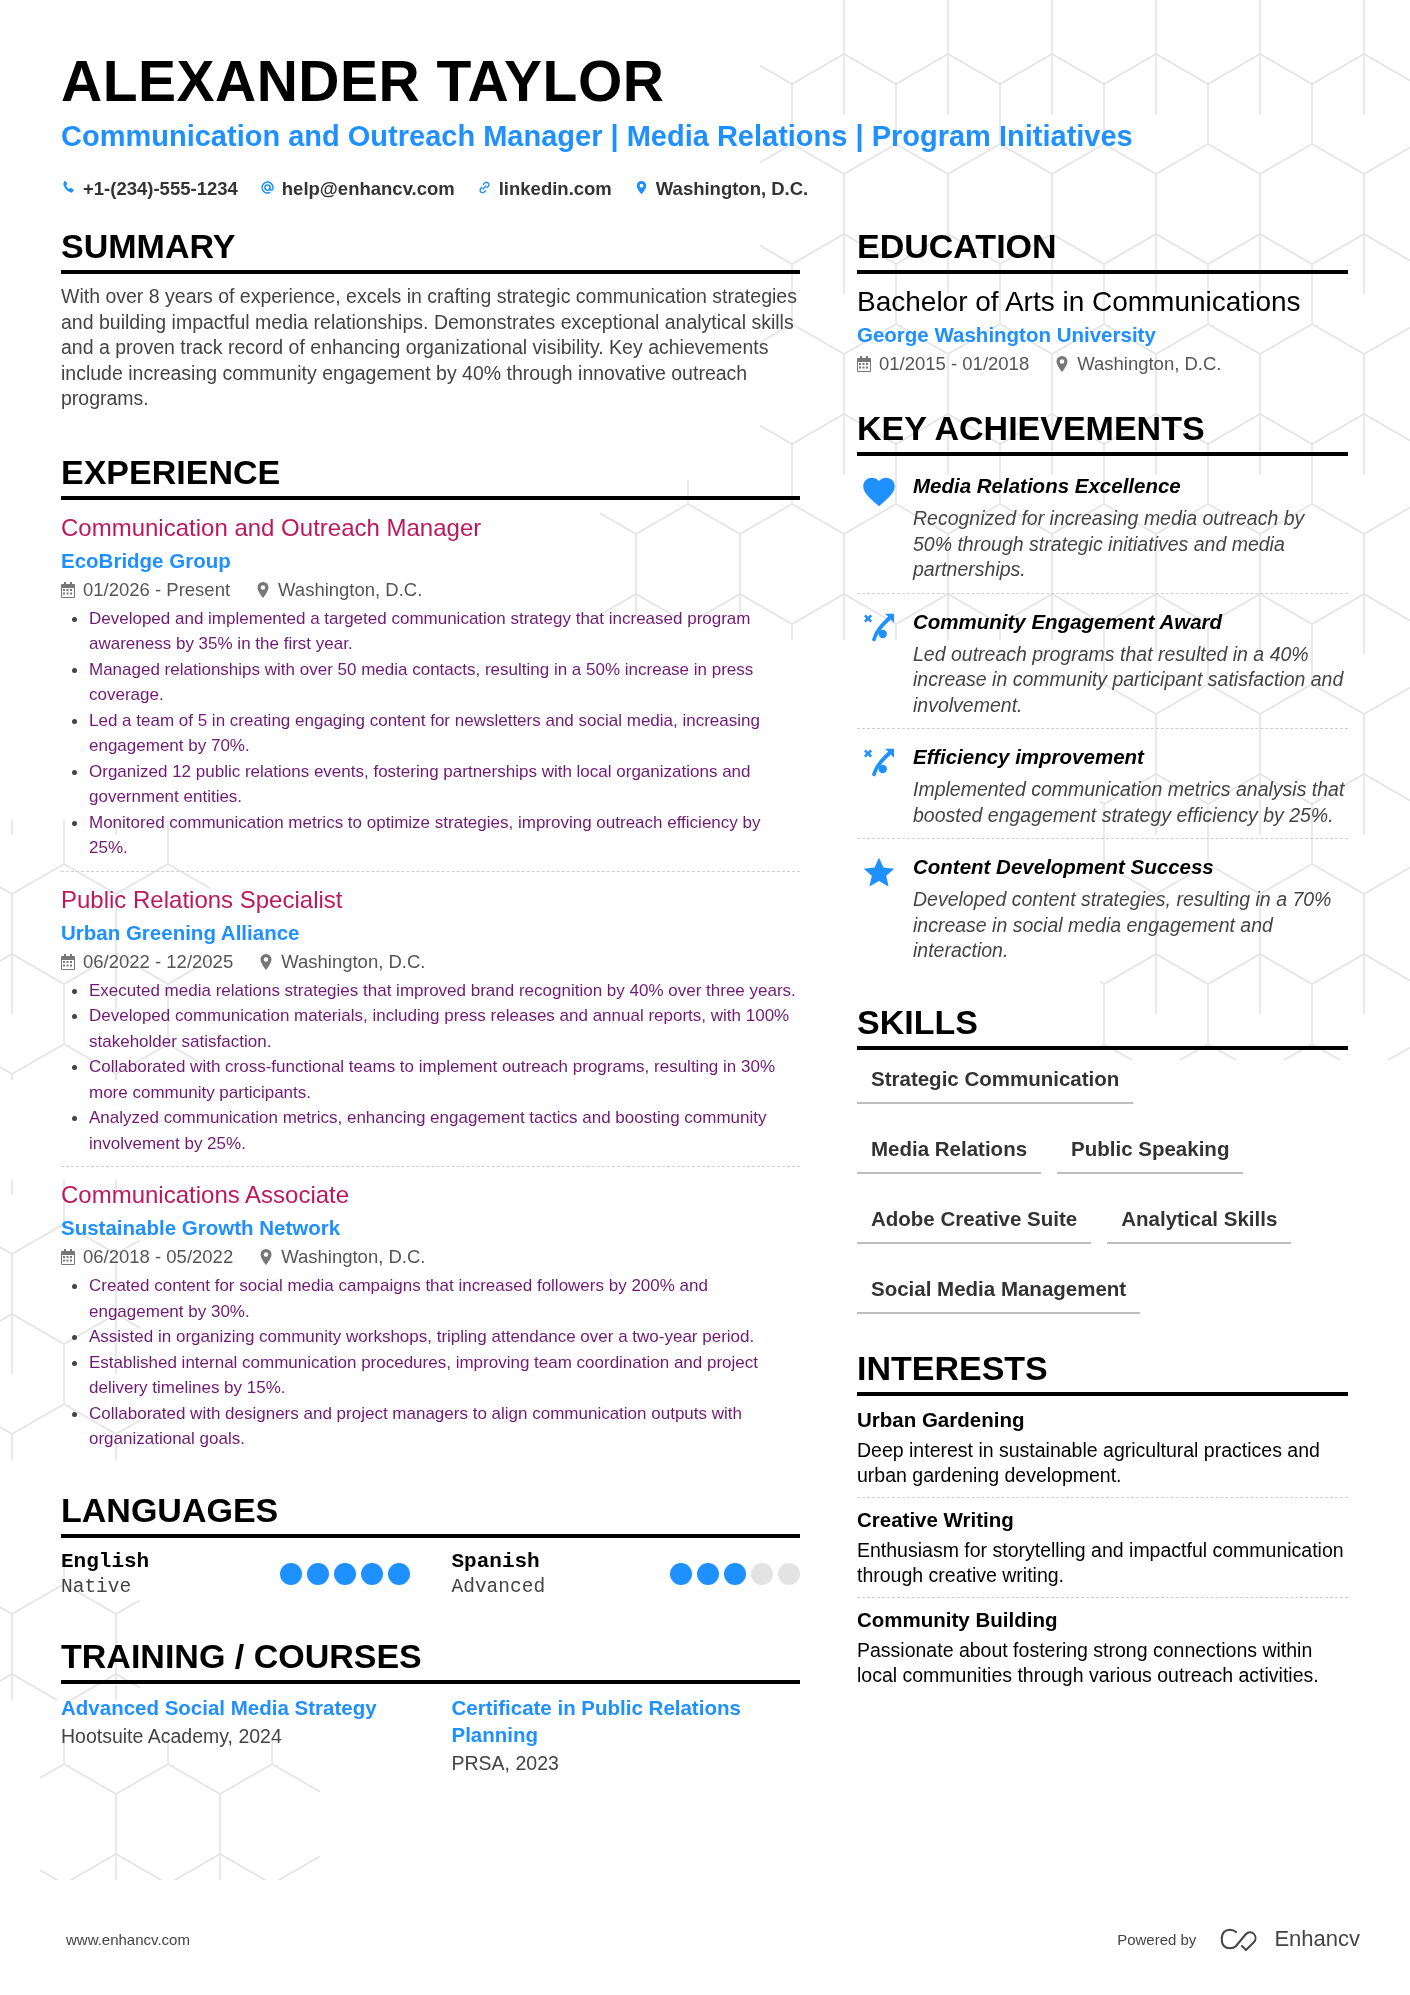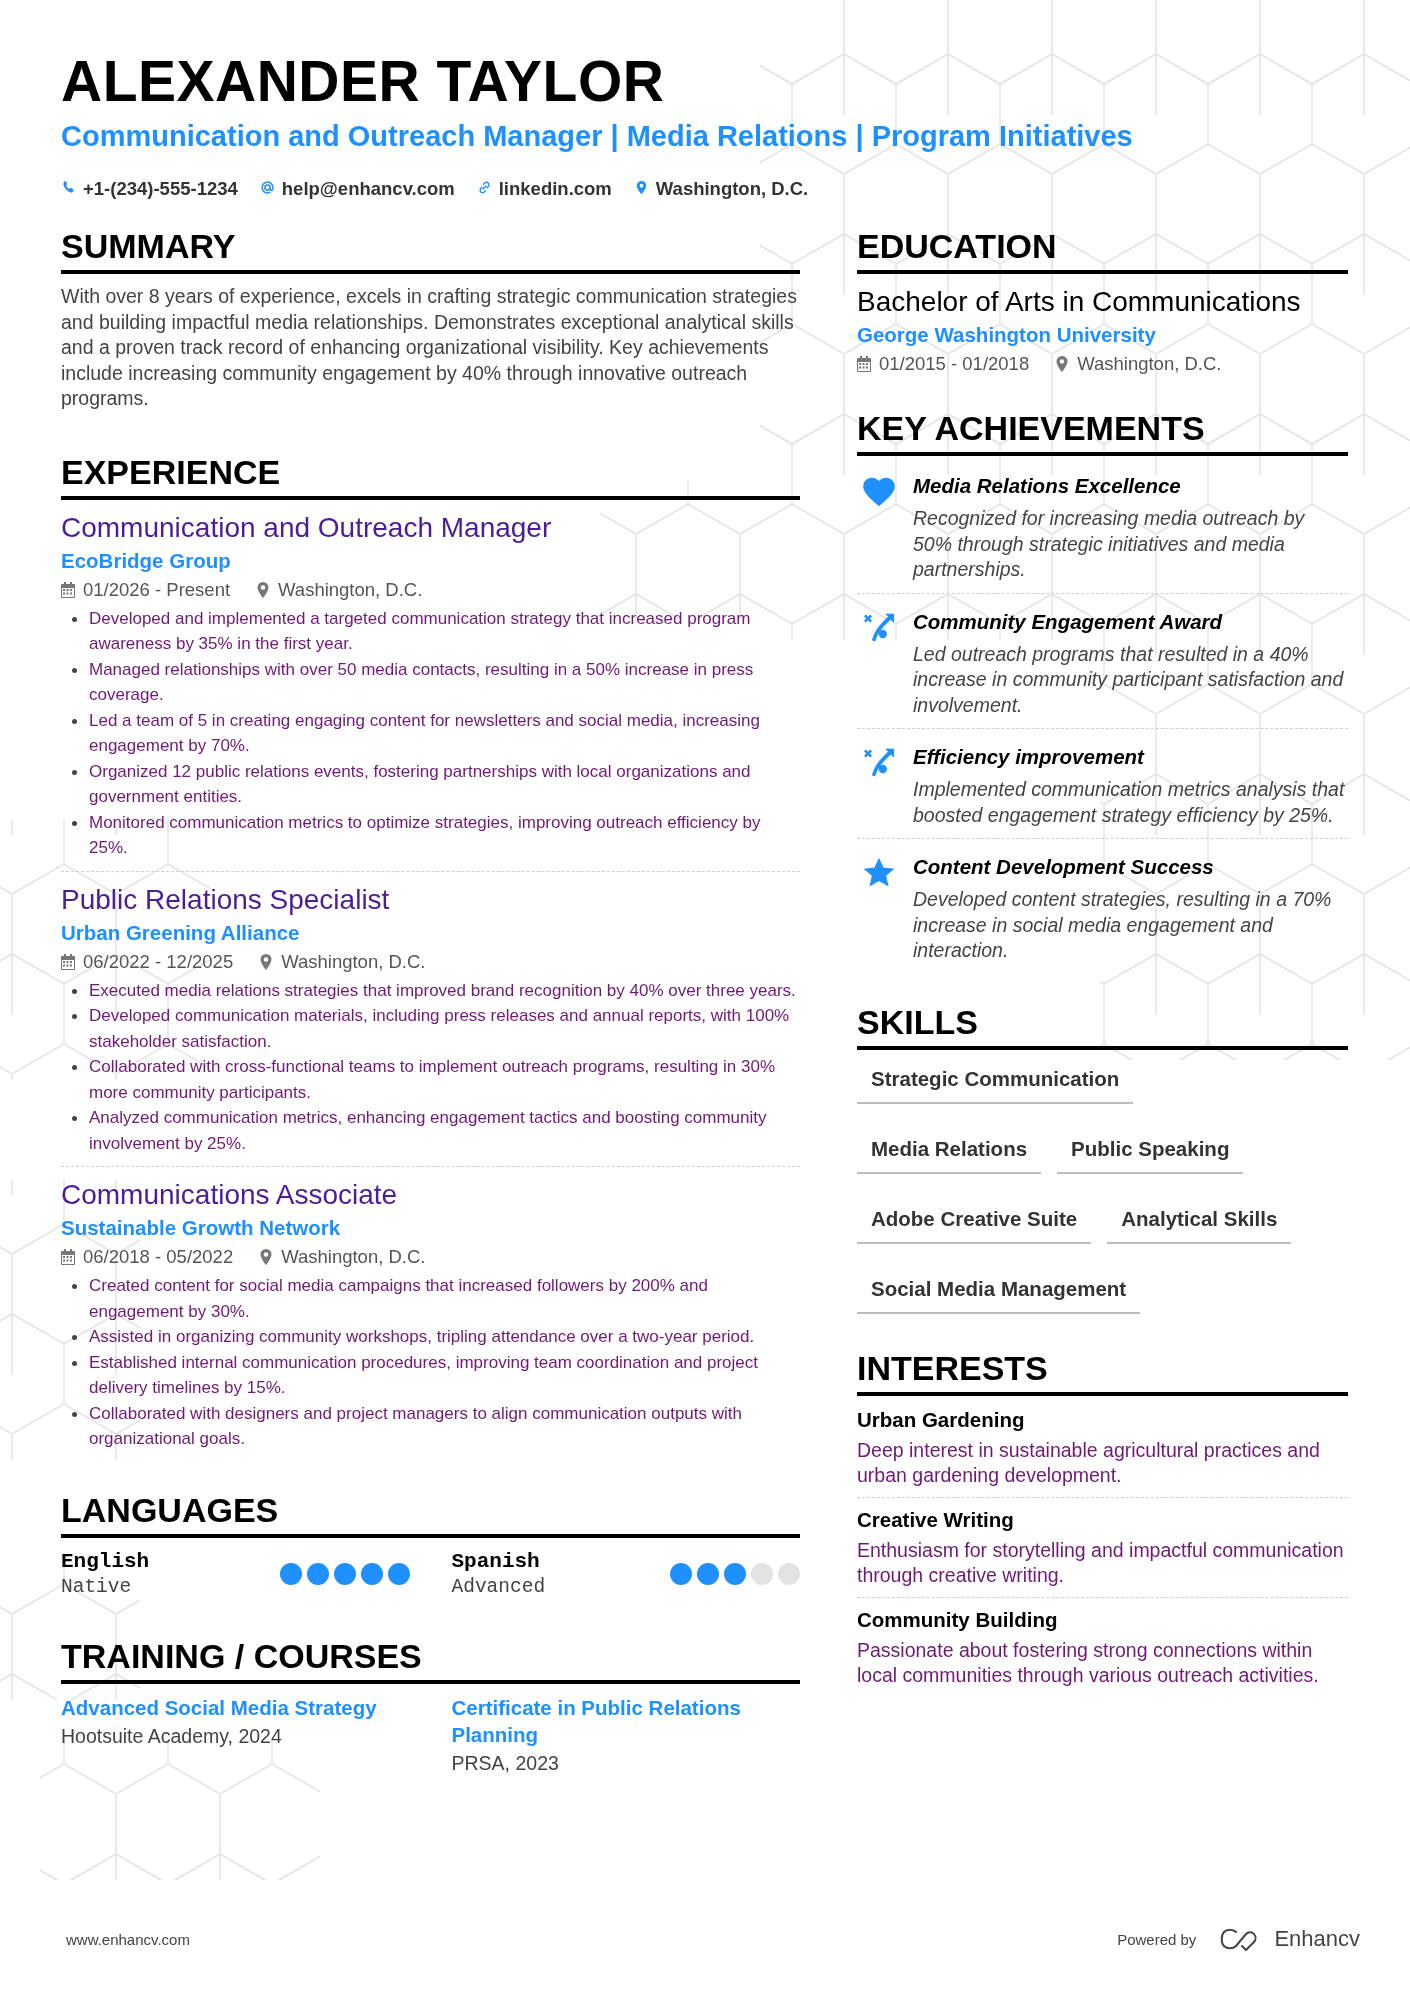--- a/index.html
+++ b/index.html
@@ -18,21 +18,21 @@
   .col-left { position: absolute; left: 61px; top: 226px; width: 739px; }
   .col-right { position: absolute; left: 857px; top: 226px; width: 491px; }
 
   .section { margin-bottom: 28px; }
   .section-title { font-weight: 700; font-size: 34px; line-height: 40px; color: #000; padding-bottom: 4px; border-bottom: 4px solid #000; margin-bottom: 10px; }
 
   .summary-text { font-size: 19.5px; line-height: 25.5px; color: #444; }
 
   .job { padding-bottom: 10px; margin-bottom: 10px; border-bottom: 1.5px dashed #cfcfcf; }
   .job:last-child { border-bottom: none; }
-  .job-title { font-size: 28px; line-height: 36px; color: #4c1d95; }
+  .job-title { font-size: 24px; line-height: 36px; color: #be185d; }
   .company { font-weight: 700; font-size: 20.5px; line-height: 30px; color: #1e90ff; }
   .meta { display: flex; gap: 26px; font-size: 18.5px; line-height: 28px; color: #555; align-items: center; }
   .meta-item { display: flex; align-items: center; gap: 8px; }
   .meta-item svg { width: 14px; height: 16px; fill: #777; }
   .bullets { list-style: none; margin-top: 2px; }
   .bullets li { position: relative; padding-left: 28px; font-size: 17px; line-height: 25.5px; color: #701a75; }
   .bullets li::before { content: ""; position: absolute; left: 11px; top: 11px; width: 5px; height: 5px; border-radius: 50%; background: #444; }
 
   .lang-grid { display: grid; grid-template-columns: 1fr 1fr; column-gap: 42px; font-family: Liberation Mono, monospace; }
   .lang { display: flex; justify-content: space-between; align-items: center; }
@@ -55,21 +55,21 @@
   .ach-icon svg { width: 36px; height: 36px; fill: #1e90ff; }
   .ach-title { font-weight: 700; font-size: 20.5px; line-height: 28px; color: #000; }
   .ach-desc { margin-top: 6px; font-size: 19.5px; line-height: 25.5px; color: #444; }
 
   .skills { display: flex; flex-wrap: wrap; column-gap: 16px; row-gap: 14px; padding-top: 2px; }
   .skill { font-weight: 700; font-size: 20.5px; line-height: 26px; color: #333; padding: 4px 14px 10px 14px; border-bottom: 2px solid #bdbdbd; }
 
   .interest { padding-bottom: 8px; margin-bottom: 8px; border-bottom: 1.5px dashed #cfcfcf; }
   .interest:last-child { border-bottom: none; }
   .interest-title { font-weight: 700; font-size: 20.5px; line-height: 28px; color: #000; }
-  .interest-desc { margin-top: 4px; font-size: 19.5px; line-height: 25.5px; color: #701a75; }
+  .interest-desc { margin-top: 4px; font-size: 19.5px; line-height: 25.5px; color: #000000; }
 
   .footer { position: absolute; left: 66px; right: 50px; top: 1926px; display: flex; justify-content: space-between; align-items: center; font-size: 15px; color: #444; }
   .footer-right { display: flex; align-items: center; gap: 22px; }
   .brand { display: flex; align-items: center; gap: 10px; font-size: 22px; color: #444; }
   .brand svg { width: 46px; height: 24px; }
 </style>
 </head>
 <body>
 
 <svg class="bg-hex" viewBox="0 0 1410 1995" xmlns="http://www.w3.org/2000/svg">

